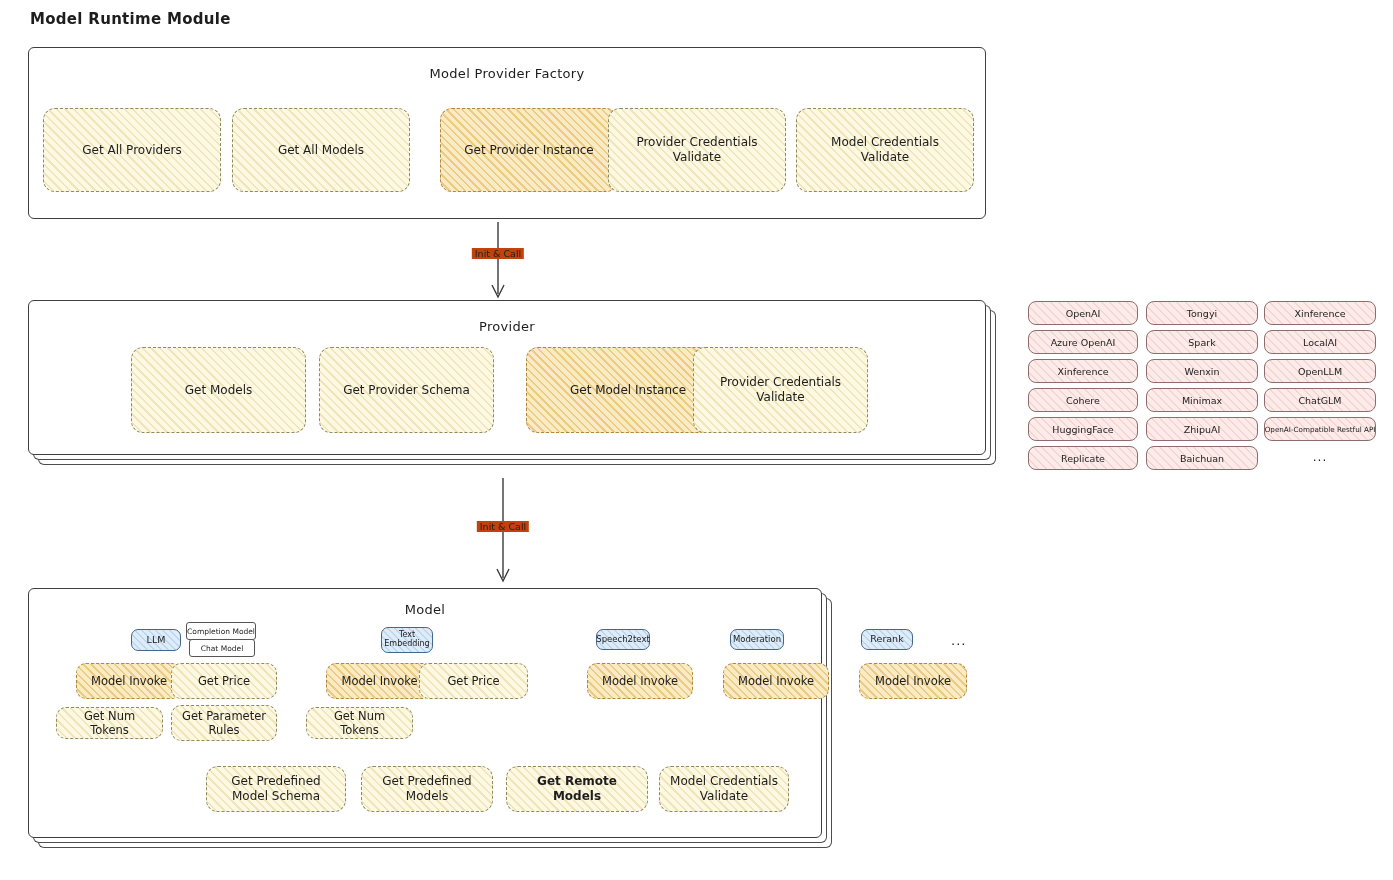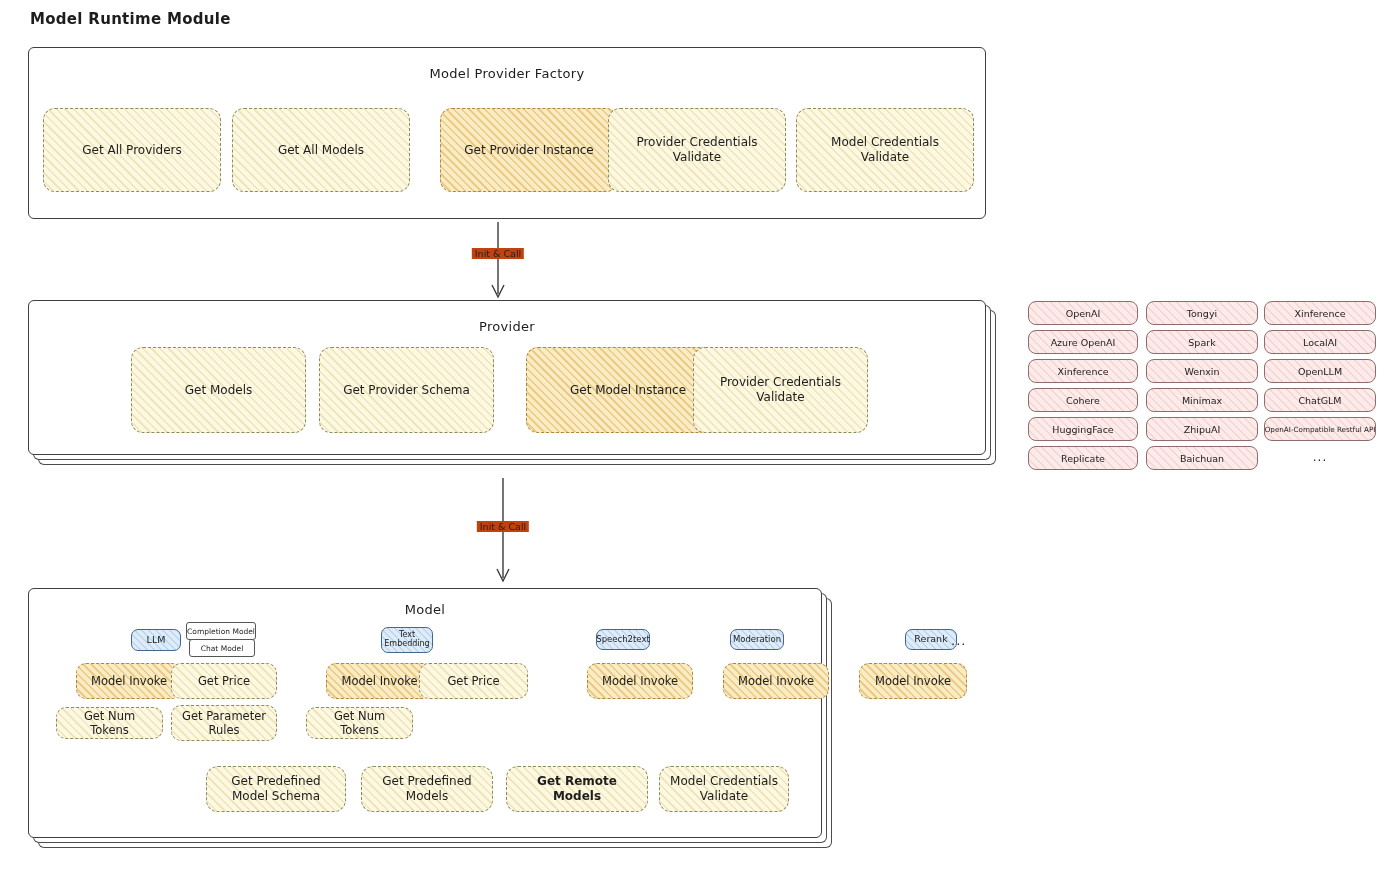--- a/index.html
+++ b/index.html
@@ -137,21 +137,21 @@
 
   <div class="frame stacked" style="left:28px;top:588px;width:794px;height:250px;">
     <div class="frame-title" style="top:13px;">Model</div>
 
     <div class="tag" style="left:102px;top:40px;width:50px;height:22px;">LLM</div>
     <div class="minitag" style="left:157px;top:33px;width:70px;height:15px;">Completion Model</div>
     <div class="minitag" style="left:160px;top:50px;width:66px;height:14px;">Chat Model</div>
     <div class="tag" style="left:352px;top:38px;width:52px;height:26px;font-size:8px;">Text Embedding</div>
     <div class="tag" style="left:567px;top:40px;width:54px;height:21px;font-size:8.5px;">Speech2text</div>
     <div class="tag" style="left:701px;top:40px;width:54px;height:21px;font-size:8.5px;">Moderation</div>
-    <div class="tag" style="left:832px;top:40px;width:52px;height:21px;margin-left:44px;">Rerank</div>
+    <div class="tag" style="left:832px;top:40px;width:52px;height:21px;">Rerank</div>
     <div class="dots" style="left:922px;top:44px;">...</div>
 
     <div class="chip op orange" style="left:27px;top:74px;width:106px;height:36px;">Model Invoke</div>
     <div class="chip op yellow" style="left:142px;top:74px;width:106px;height:36px;">Get Price</div>
     <div class="chip op orange" style="left:277px;top:74px;width:107px;height:36px;">Model Invoke</div>
     <div class="chip op yellow" style="left:390px;top:74px;width:109px;height:36px;">Get Price</div>
     <div class="chip op orange" style="left:538px;top:74px;width:106px;height:36px;">Model Invoke</div>
     <div class="chip op orange" style="left:674px;top:74px;width:106px;height:36px;">Model Invoke</div>
     <div class="chip op orange" style="left:810px;top:74px;width:108px;height:36px;">Model Invoke</div>
 

